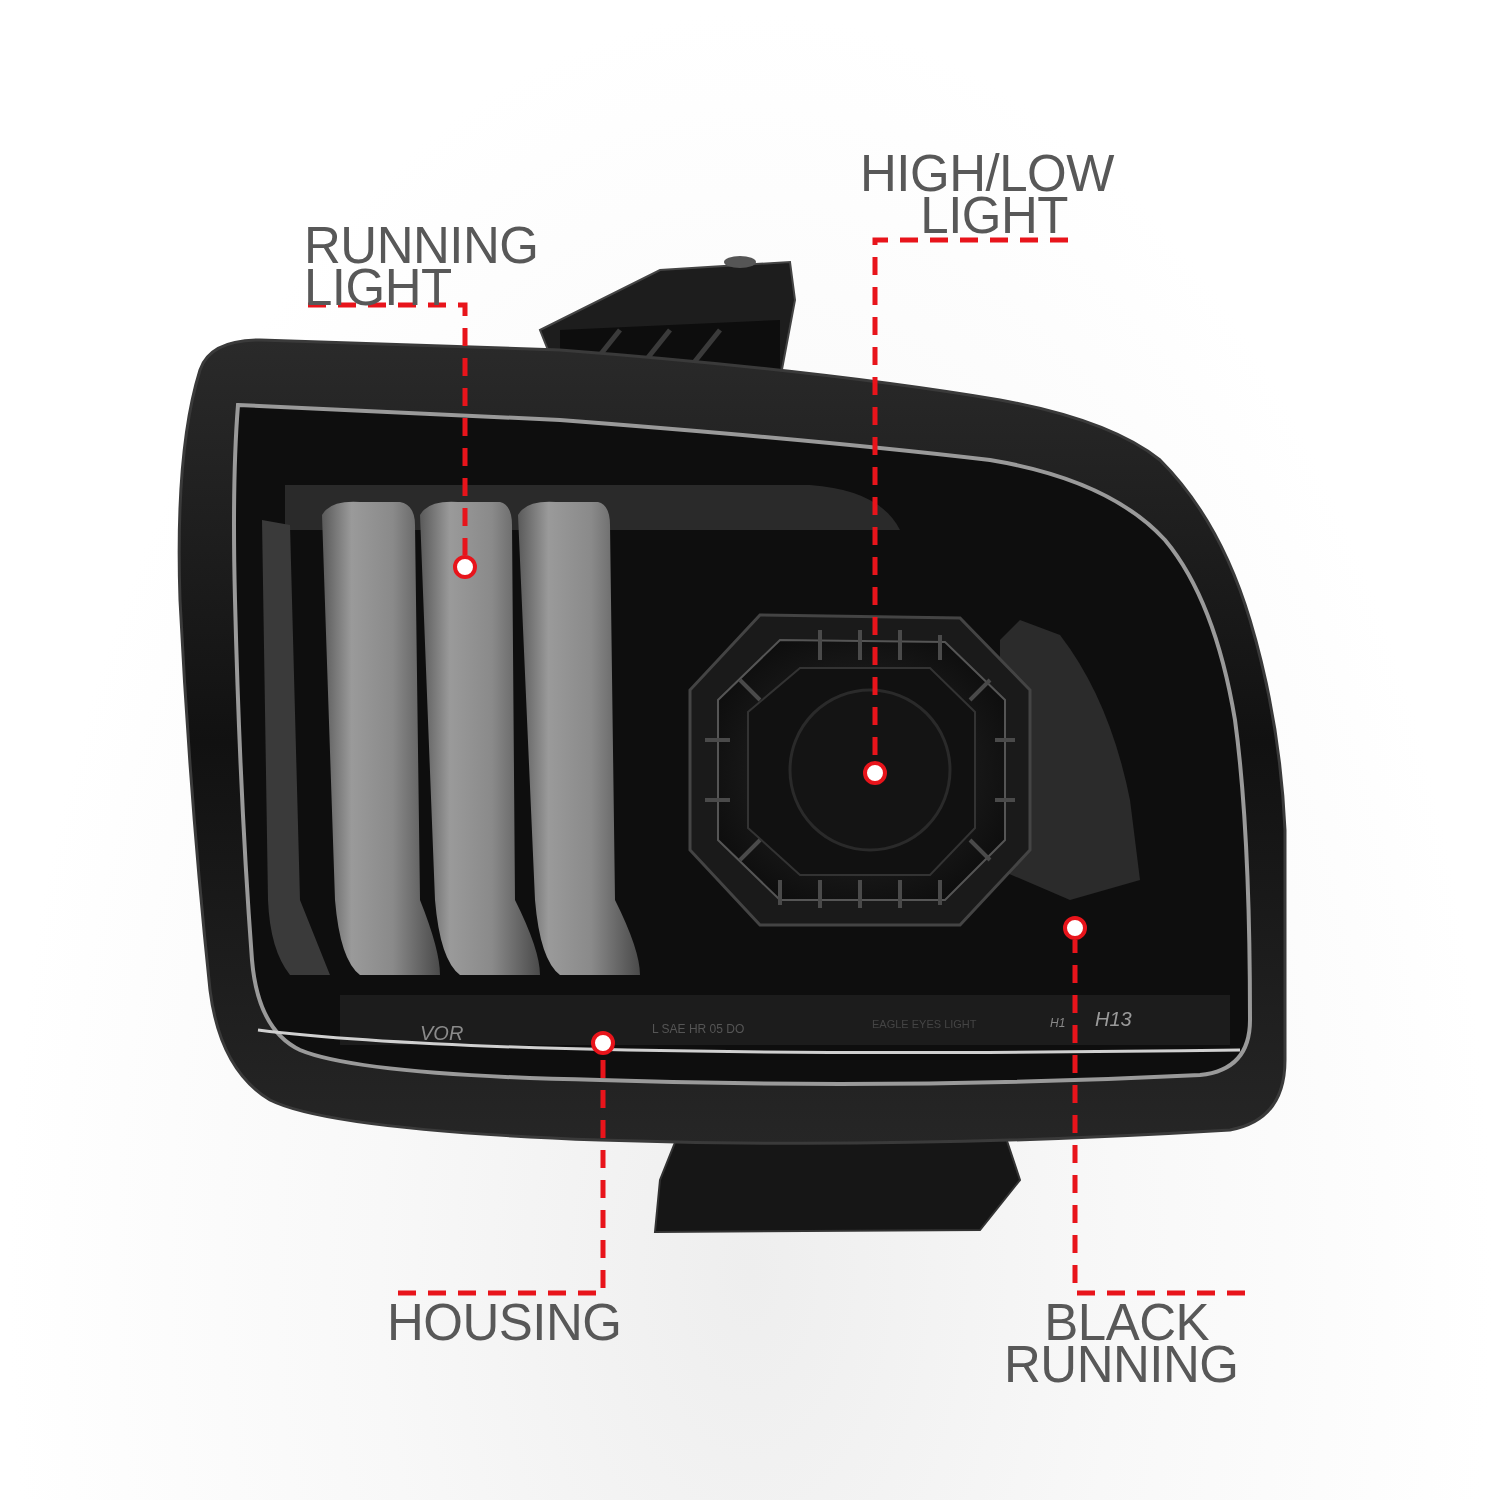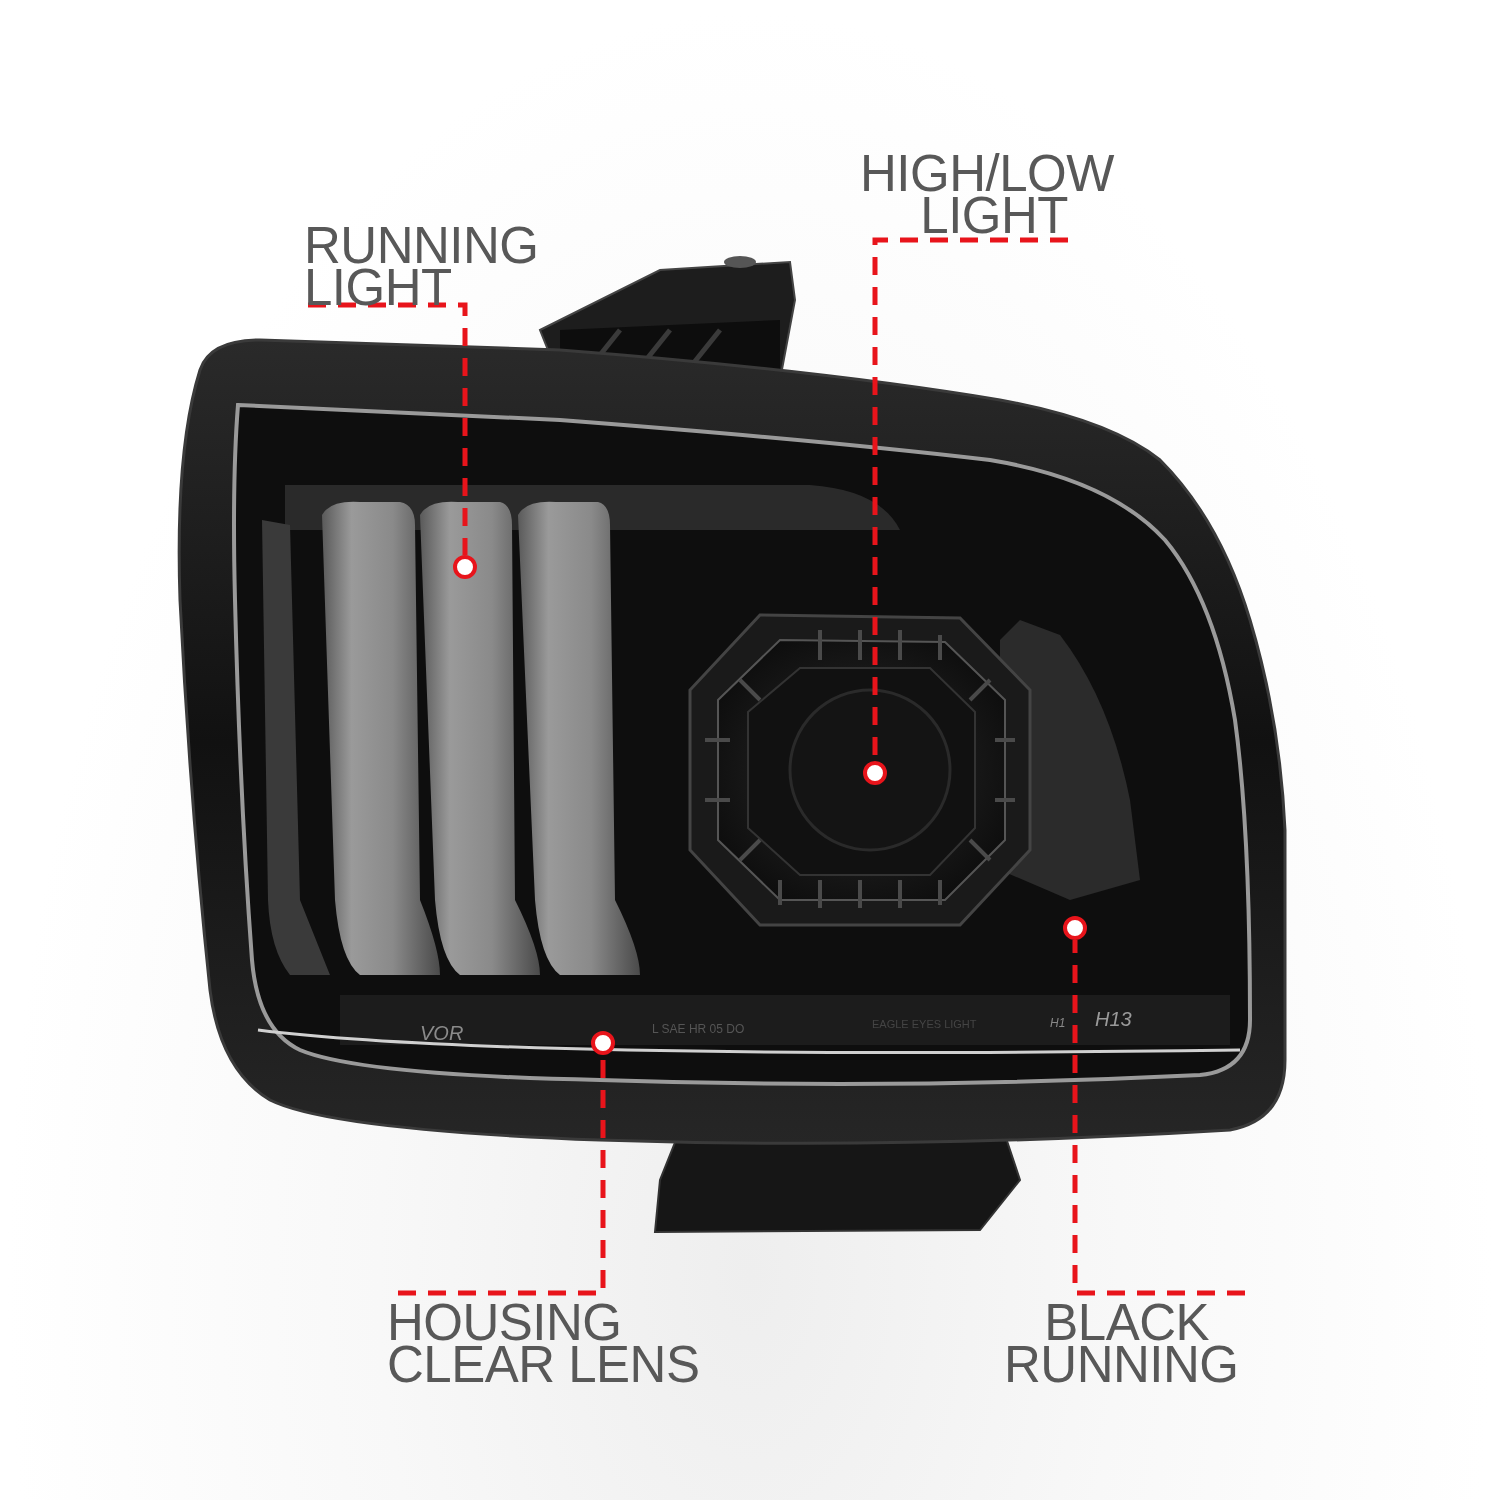--- a/index.html
+++ b/index.html
@@ -107,21 +107,20 @@
     <span>LIGHT</span>
   </div>
 
   <div class="label right" style="left:860px; top:153px; width:208px;">
     <span>HIGH/LOW</span>
     <span>LIGHT</span>
   </div>
 
   <div class="label" style="left:387px; top:1302px;">
     <span>HOUSING</span>
-    <span>CLEAR LENS</span>
   </div>
 
   <div class="label right" style="left:1004px; top:1302px; width:205px;">
     <span>BLACK</span>
     <span>RUNNING</span>
   </div>
 
 </div>
 
 </body></html>

